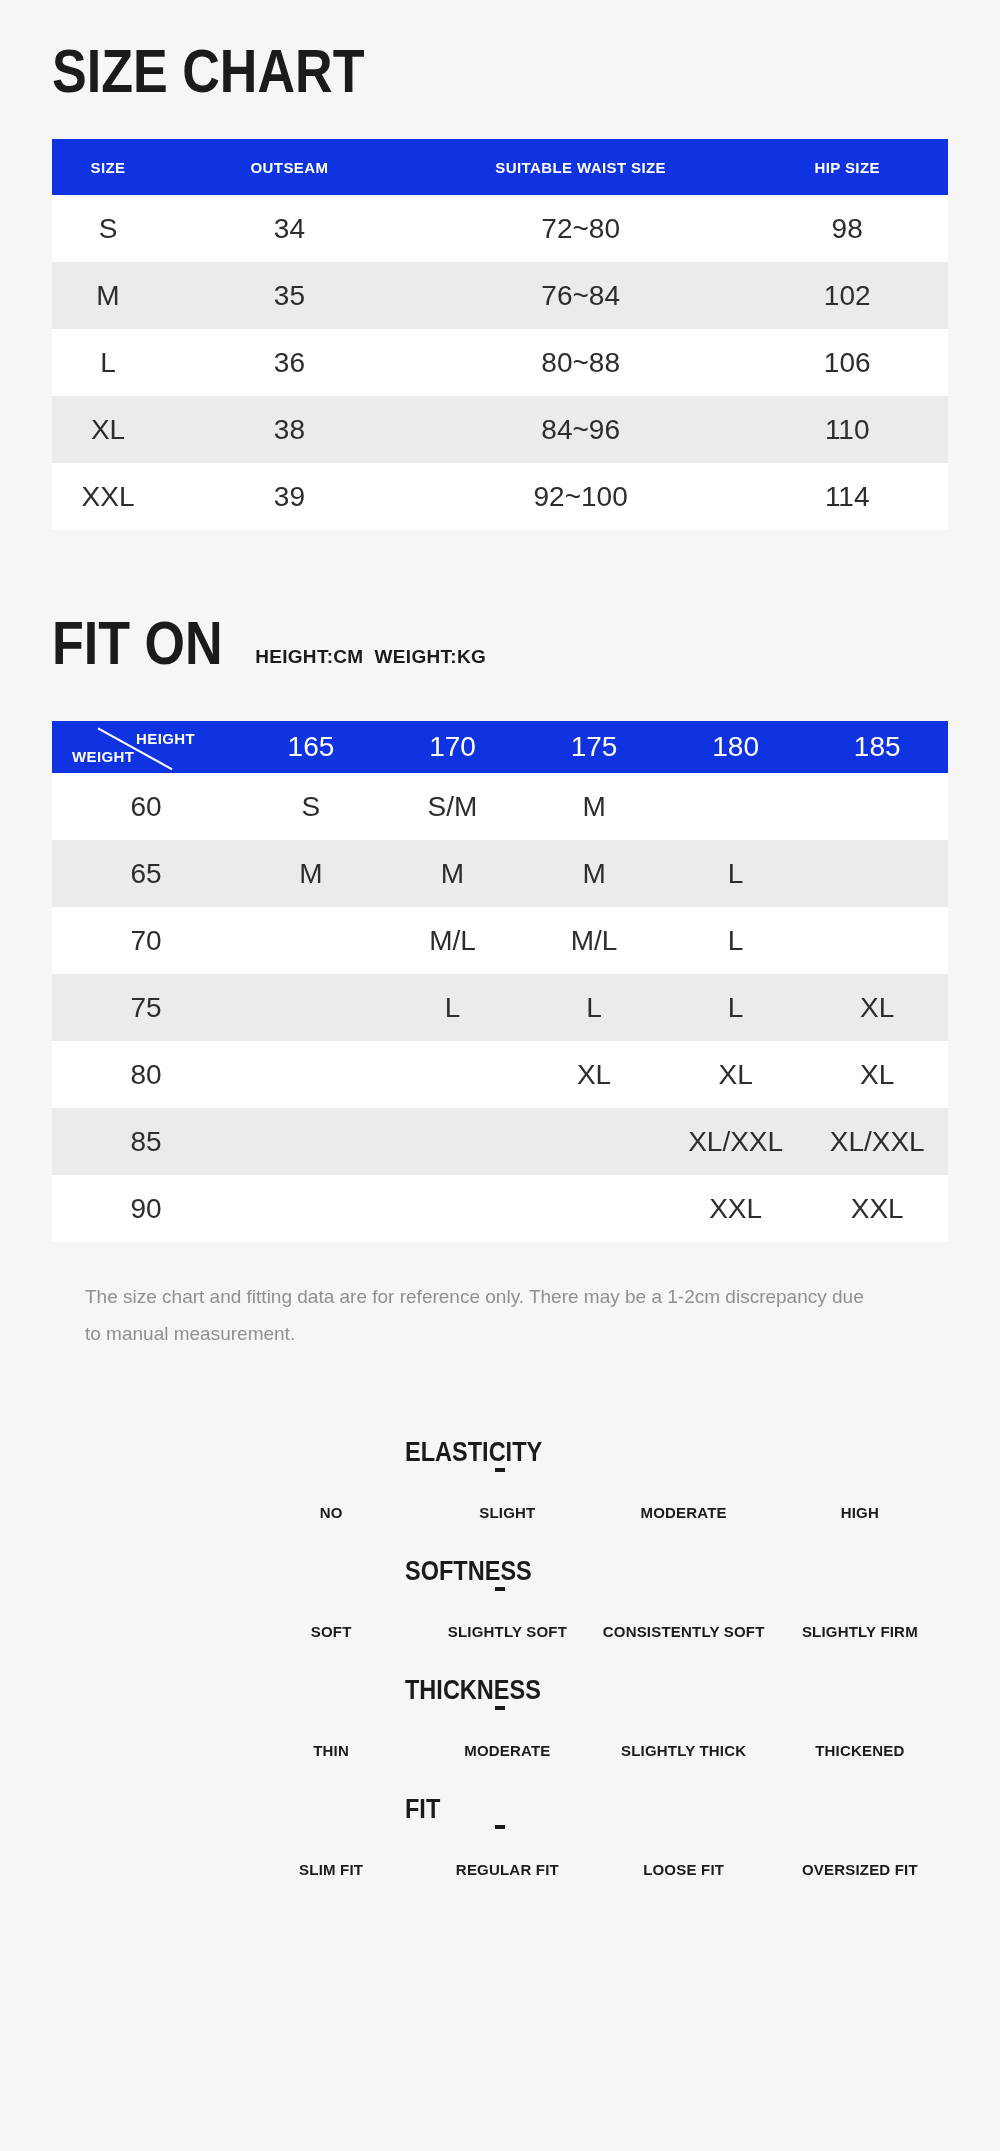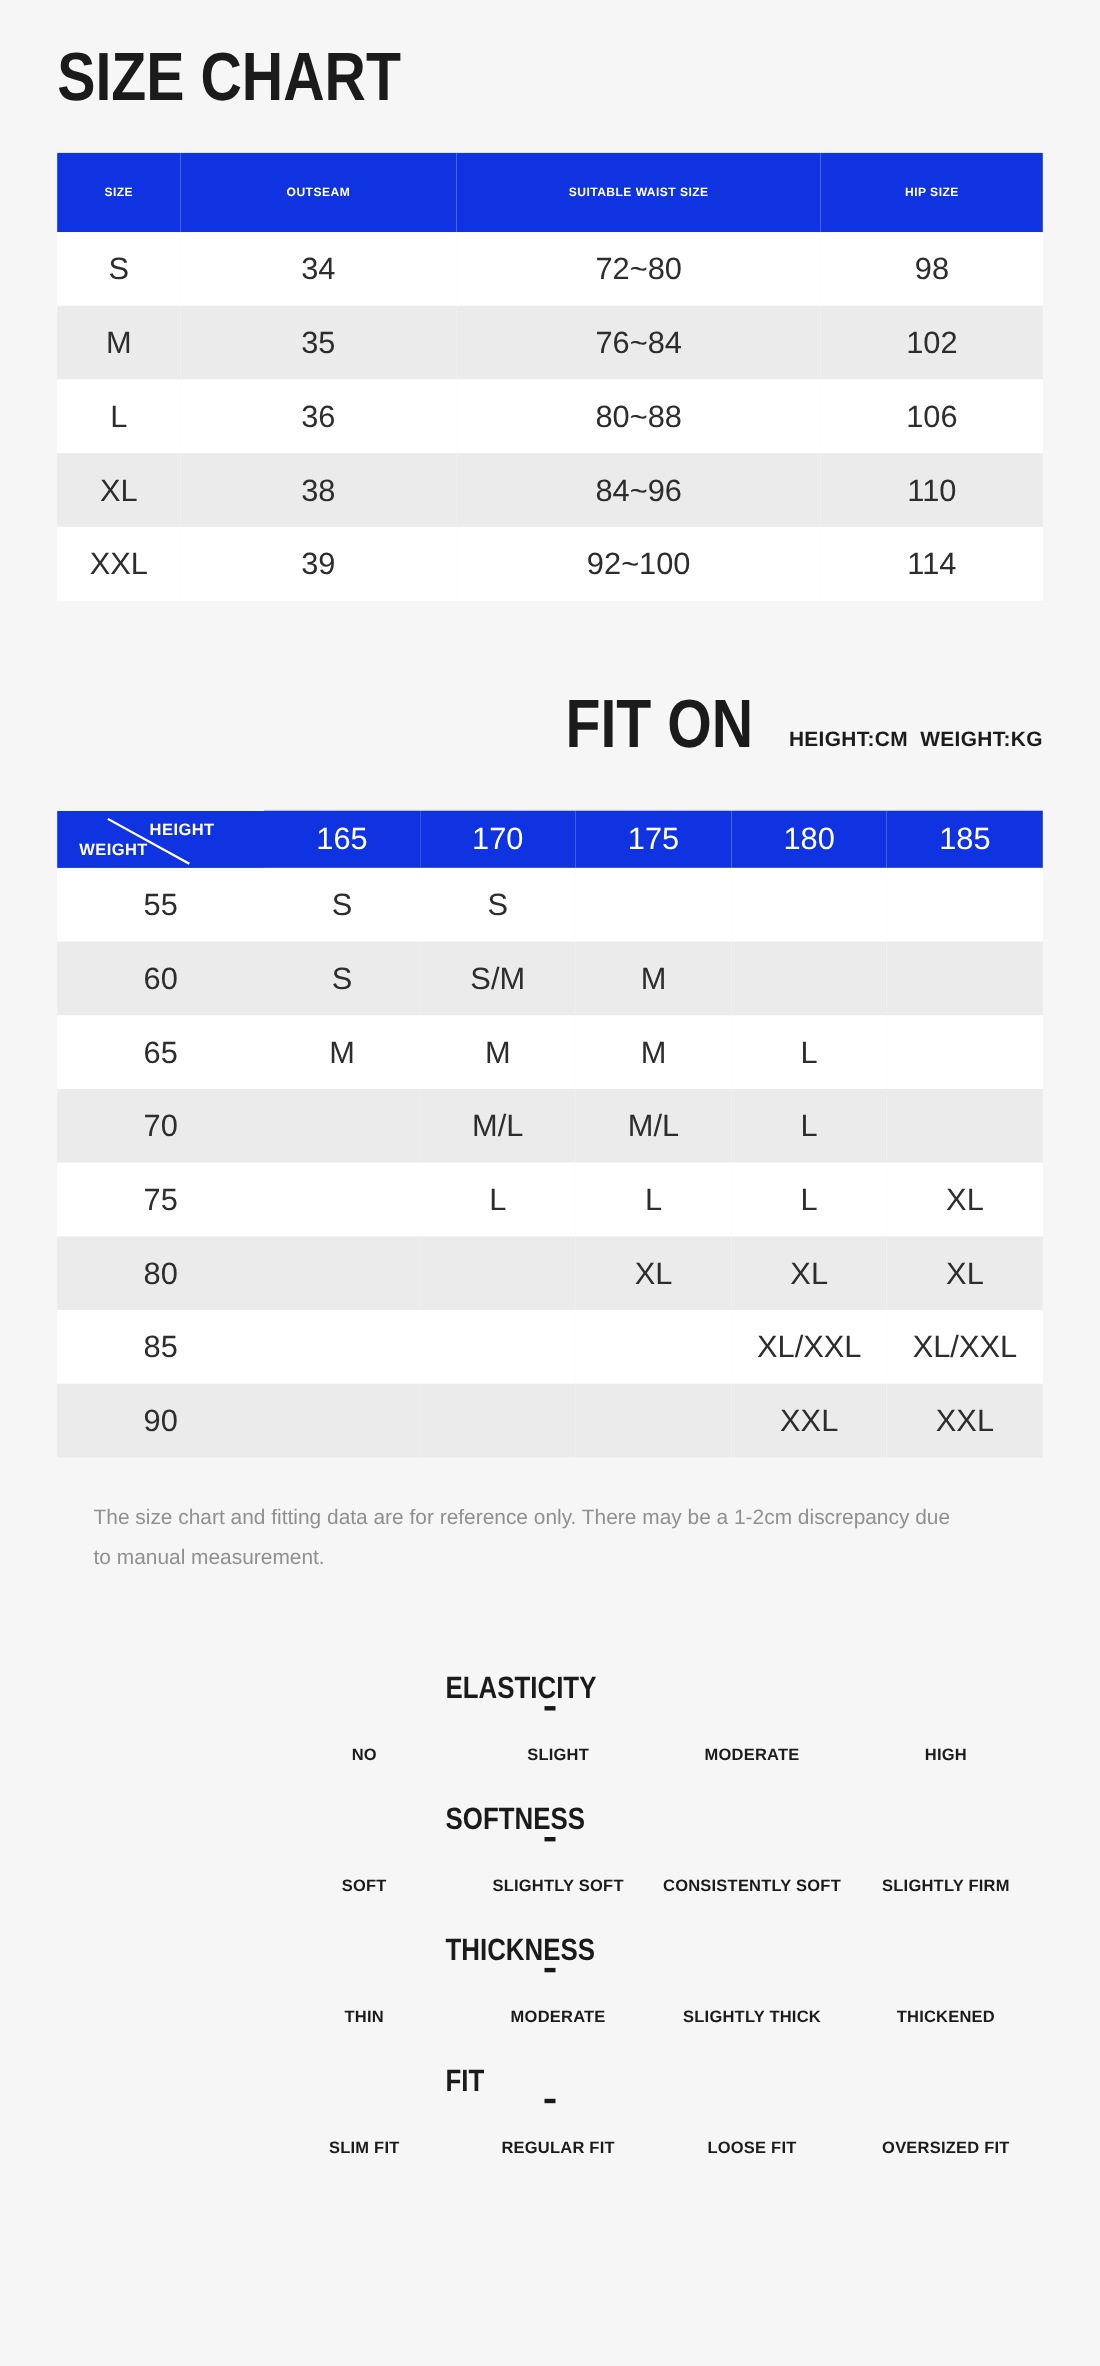--- a/index.html
+++ b/index.html
@@ -12,31 +12,31 @@
   .page{width:1000px;height:2151px;background:var(--bg);overflow:hidden;position:relative;}
   .content{padding:38px 52px 0;}
 
   
   h1{margin:0;font-size:62px;line-height:1.05;font-weight:700;color:var(--dark);}
   .cond{display:inline-block;transform:scaleX(0.84);transform-origin:0 50%;white-space:nowrap;}
 
   
   table{width:100%;border-collapse:collapse;table-layout:fixed;}
   .size-table{margin-top:36px;}
-  .size-table thead th{background:var(--accent);color:var(--white);height:72px;
-    font-size:11px;font-weight:700;letter-spacing:.4px;text-align:center;}
+  .size-table thead th{background:var(--accent);color:var(--white);height:56px;
+    font-size:15px;font-weight:700;letter-spacing:.4px;text-align:center;}
   .size-table th:nth-child(1){width:12.5%;}
   .size-table th:nth-child(2){width:28%;}
   .size-table th:nth-child(3){width:37%;}
   .size-table th:nth-child(4){width:22.5%;}
   tbody td, tbody th{height:67px;font-size:28px;font-weight:400;color:var(--text);text-align:center;}
   tbody tr{background:var(--white);}
   tbody tr:nth-child(even){background:var(--row_alt);}
 
-  .fiton-header{display:flex;justify-content:flex-end;align-items:flex-end;margin-top:80px;}
+  .fiton-header{display:flex;justify-content:flex-start;align-items:flex-end;margin-top:80px;}
   .units{font-size:19px;font-weight:700;letter-spacing:.3px;color:var(--dark);
     padding-bottom:7px;white-space:pre;}
 
   .fit-table{margin-top:46px;}
   .fit-table thead th{background:var(--accent);color:var(--white);height:52px;
     font-size:28px;font-weight:400;text-align:center;}
   .fit-table thead th:first-child{width:21%;}
   .diag{position:relative;}
   .diag-line{position:absolute;left:0;top:0;width:100%;height:100%;}
   .diag-line line{stroke:#ffffff;stroke-width:2.2;}
@@ -129,28 +129,20 @@
           </th>
           <th>165</th>
           <th>170</th>
           <th>175</th>
           <th>180</th>
           <th>185</th>
         </tr>
       </thead>
       <tbody>
         <tr>
-          <th>55</th>
-          <td>S</td>
-          <td>S</td>
-          <td></td>
-          <td></td>
-          <td></td>
-        </tr>
-        <tr>
           <th>60</th>
           <td>S</td>
           <td>S/M</td>
           <td>M</td>
           <td></td>
           <td></td>
         </tr>
         <tr>
           <th>65</th>
           <td>M</td>

